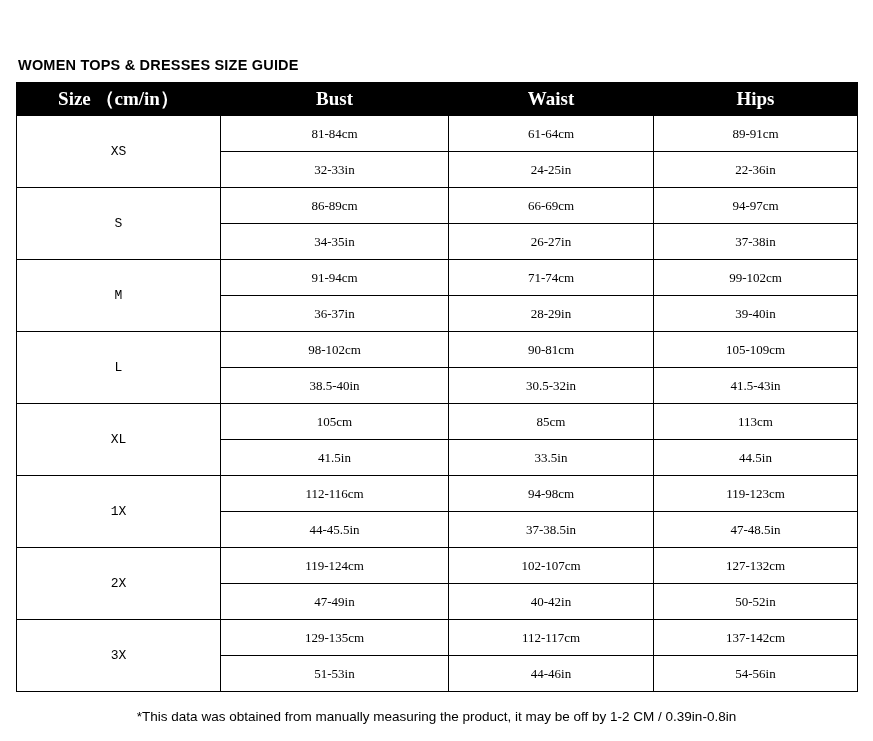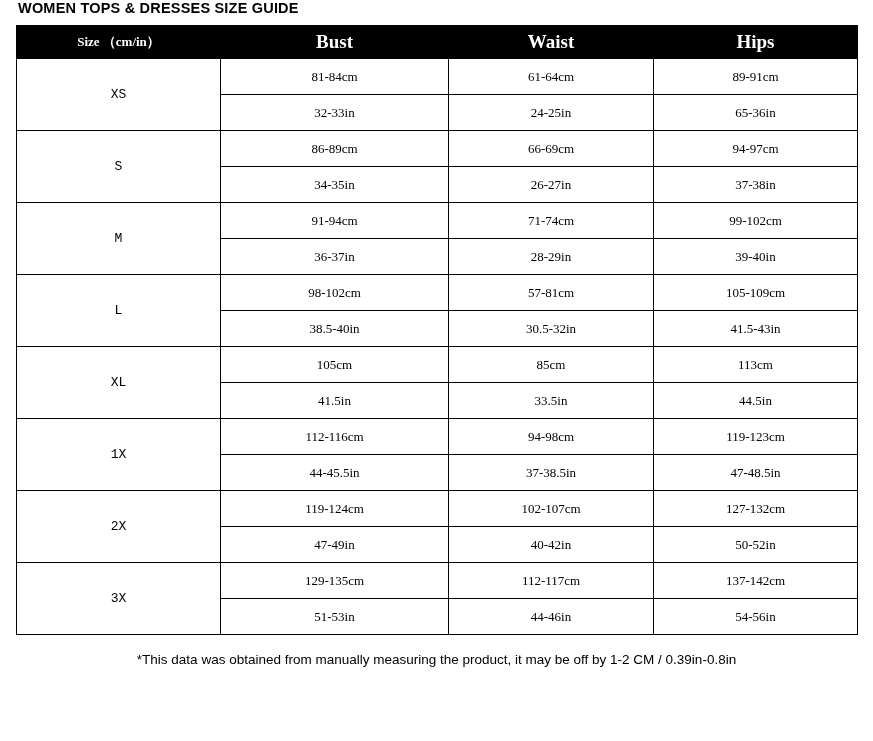--- a/index.html
+++ b/index.html
@@ -19,41 +19,42 @@
     width: 873px;
     height: 741px;
     box-sizing: border-box;
     padding: 0 16px;
   }
   .guide-title {
     font-family: "Liberation Sans", sans-serif;
     font-weight: bold;
     font-size: 14.5px;
     letter-spacing: 0.2px;
+    padding-top: 57px;
     padding-left: 2px;
     color: #000;
   }
   table.size-table {
     width: 841px;
     border-collapse: collapse;
     margin-top: 9px;
     table-layout: fixed;
   }
   table.size-table th {
     background: #000000;
     color: #ffffff;
     font-family: "Liberation Serif", serif;
     font-weight: bold;
     font-size: 19px;
     height: 30px;
     text-align: center;
     border: 1px solid #000000;
   }
   table.size-table th.size-col {
-    font-size: 13px;
+    font-size: 19px;
     margin-left: 40px;
   }
   table.size-table td {
     border: 1px solid #000000;
     text-align: center;
     font-size: 13px;
     height: 33px;
     color: #000;
   }
   td.size-label {
@@ -101,21 +102,21 @@
 
       <tr>
         <td class="size-label" rowspan="2">XS</td>
         <td>81-84cm</td>
         <td>61-64cm</td>
         <td>89-91cm</td>
       </tr>
       <tr>
         <td>32-33in</td>
         <td>24-25in</td>
-        <td>65-36in</td>
+        <td>22-36in</td>
       </tr>
 
       <tr>
         <td class="size-label" rowspan="2">S</td>
         <td>86-89cm</td>
         <td>66-69cm</td>
         <td>94-97cm</td>
       </tr>
       <tr>
         <td>34-35in</td>
@@ -131,21 +132,21 @@
       </tr>
       <tr>
         <td>36-37in</td>
         <td>28-29in</td>
         <td>39-40in</td>
       </tr>
 
       <tr>
         <td class="size-label" rowspan="2">L</td>
         <td>98-102cm</td>
-        <td>57-81cm</td>
+        <td>90-81cm</td>
         <td>105-109cm</td>
       </tr>
       <tr>
         <td>38.5-40in</td>
         <td>30.5-32in</td>
         <td>41.5-43in</td>
       </tr>
 
       <tr>
         <td class="size-label" rowspan="2">XL</td>

